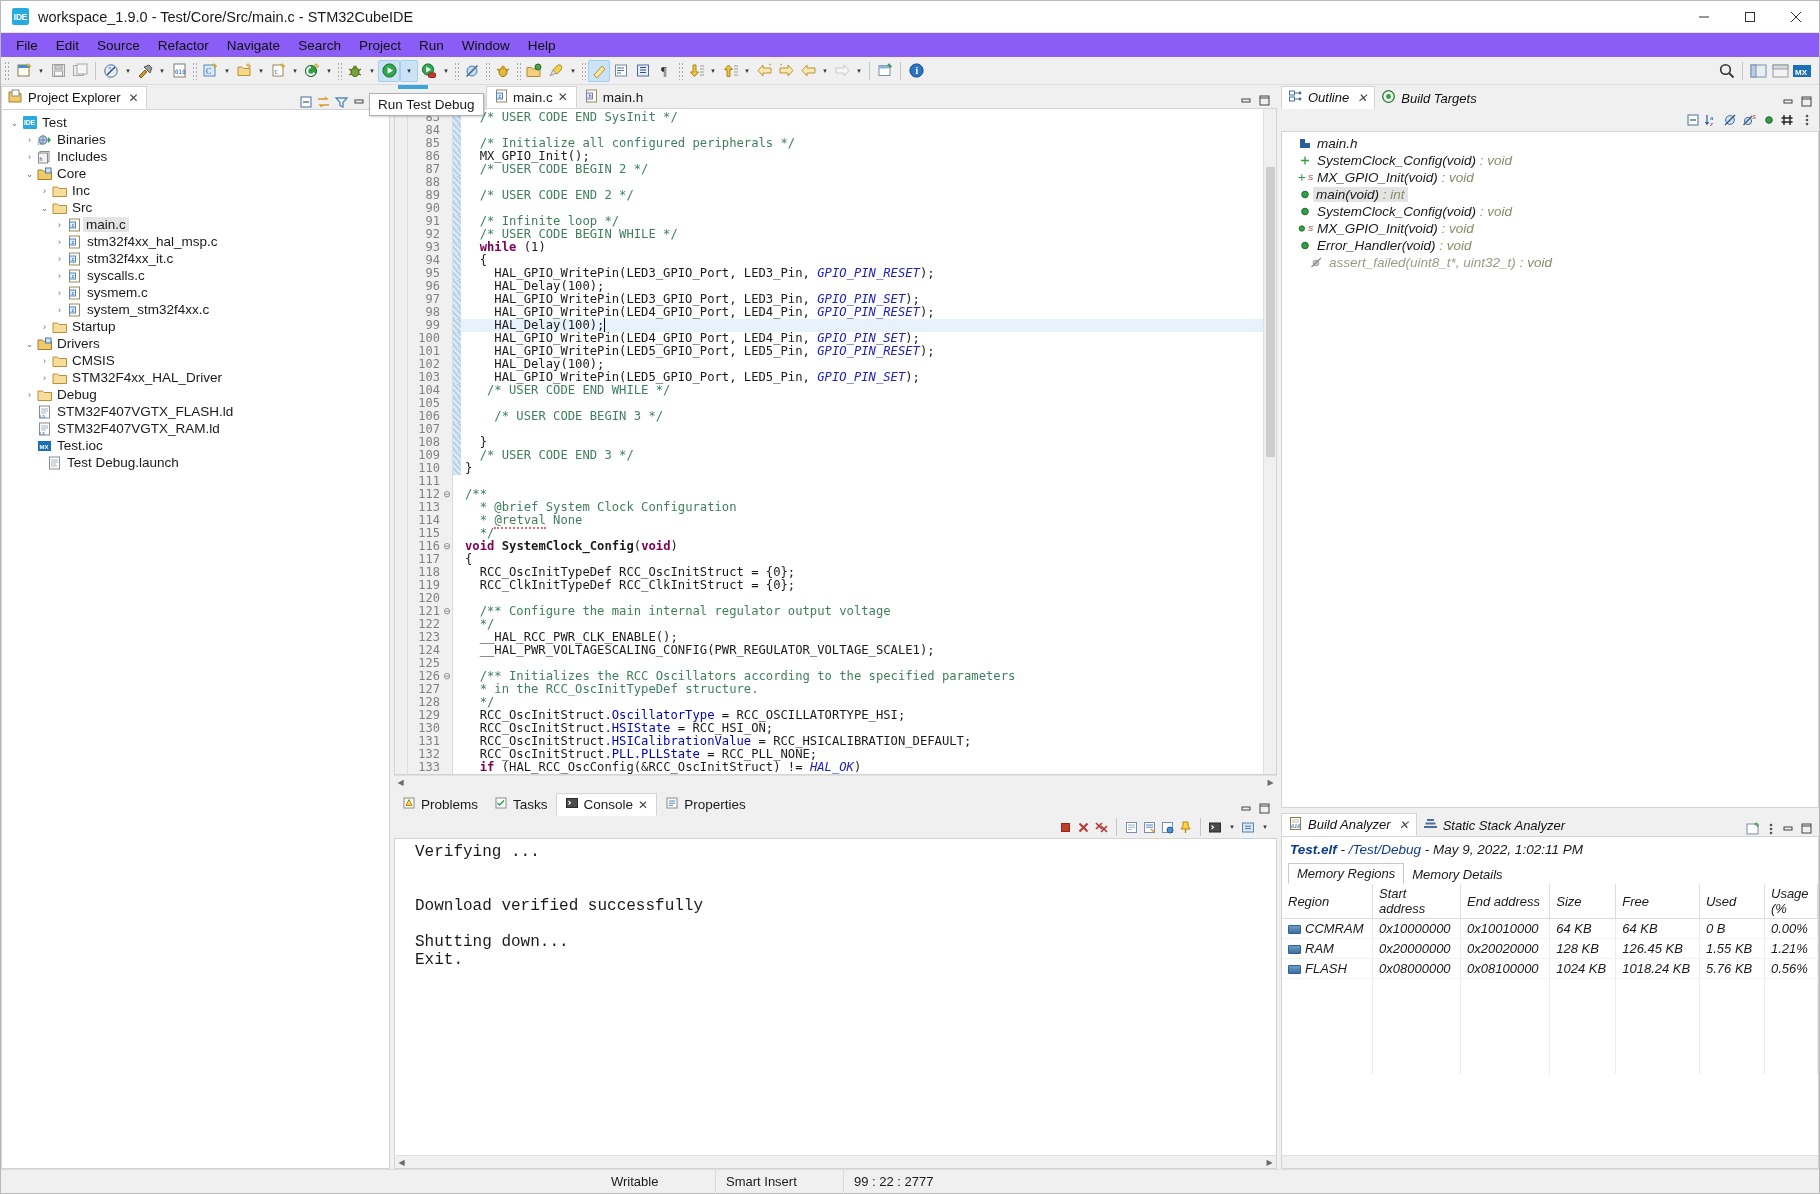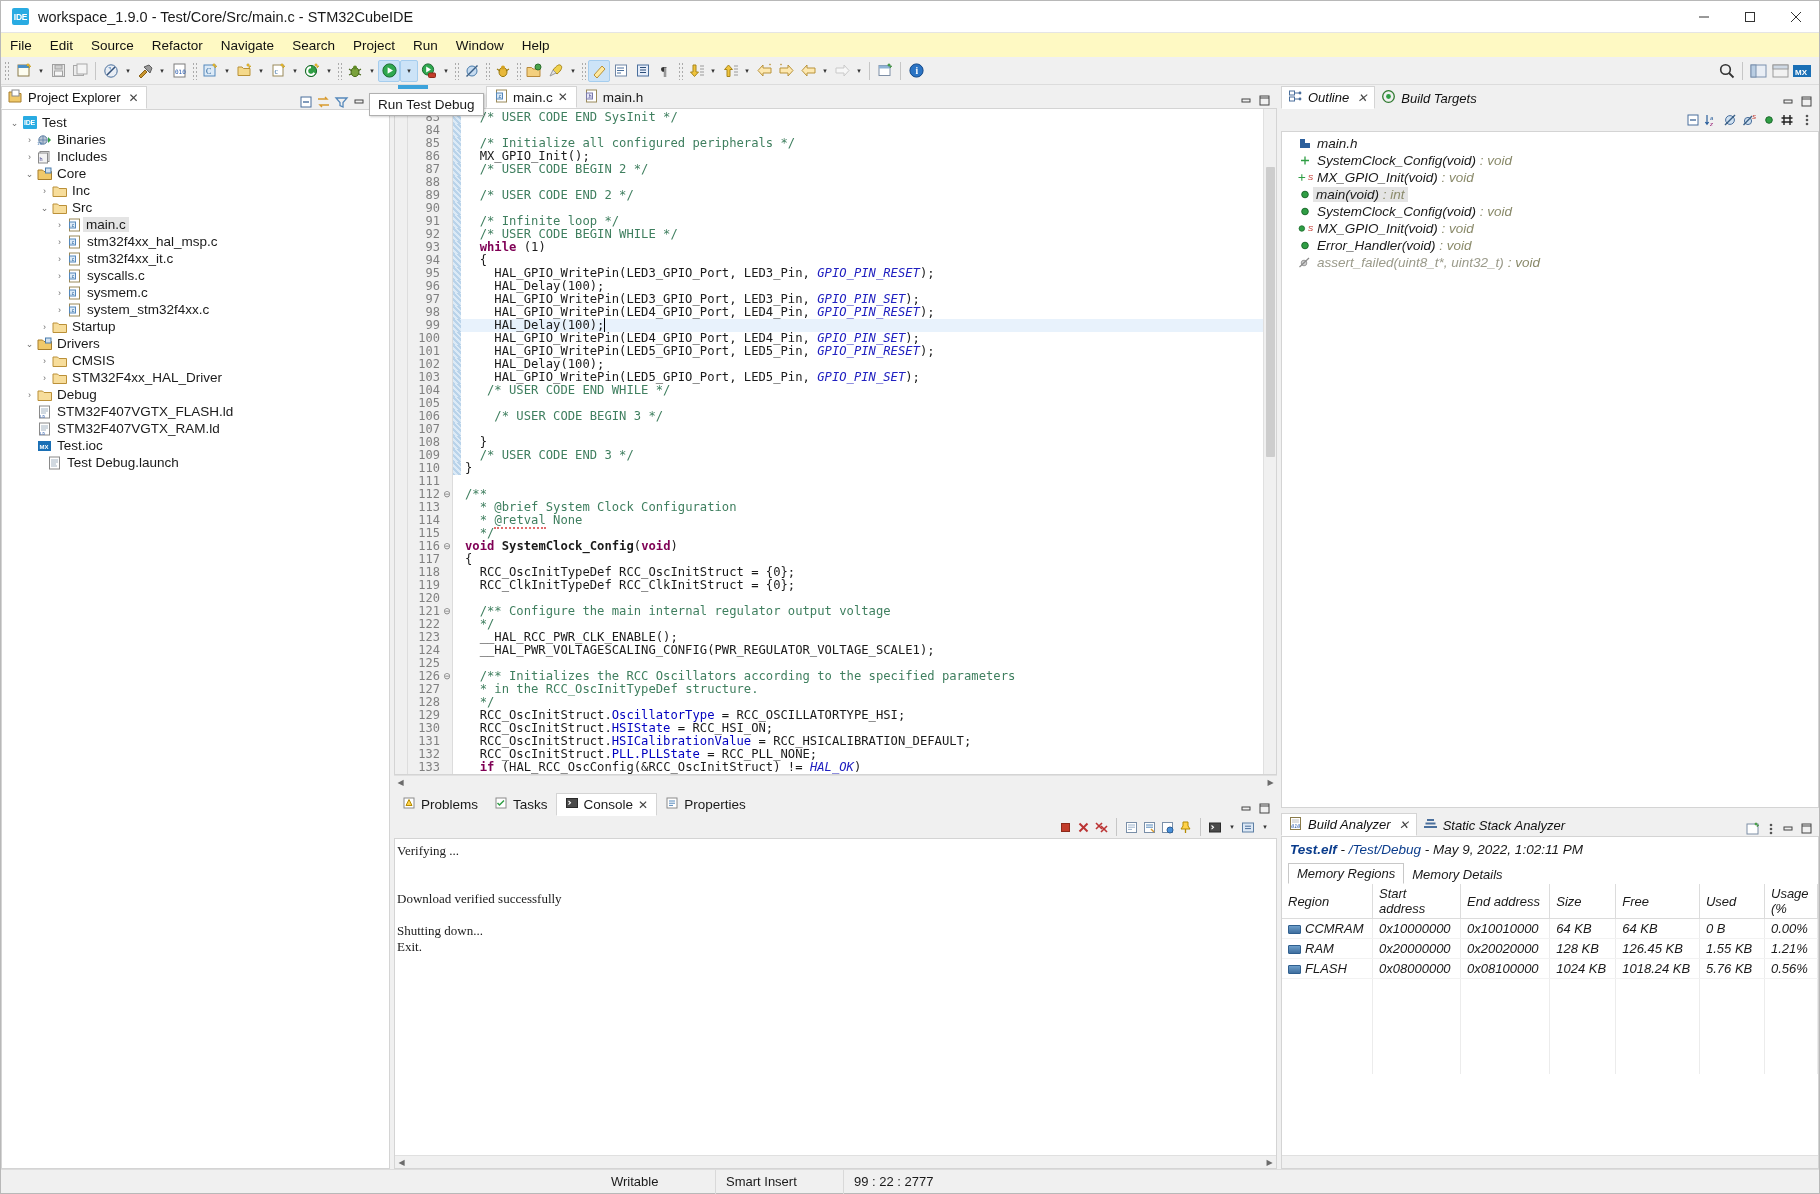--- a/index.html
+++ b/index.html
@@ -14,21 +14,21 @@
 
   
   .titlebar { height:32px; display:flex; align-items:center; background:#ffffff; border-bottom:1px solid #e5e5e5; }
   .title-ide-icon { width:17px;height:17px;margin-left:11px;margin-right:9px;background:#29abe2;color:#fff;
         font-size:8.5px;font-weight:bold;display:flex;align-items:center;justify-content:center;border-radius:2px;letter-spacing:-.3px;}
   .title-text { font-size:14.5px; color:#1a1a1a; }
   .win-btns { margin-left:auto; display:flex; height:32px;}
   .win-btn { width:46px;height:32px;display:flex;align-items:center;justify-content:center;font-size:14px;color:#333;}
 
   
-  .menubar { height:24px; display:flex; align-items:center; background:#fef9c3; }
+  .menubar { height:24px; display:flex; align-items:center; background:#8b5cf6; padding-left:6px; }
   .menu-item { padding:2px 9px; font-size:13.5px; color:#111; }
 
   
   .toolbar { height:28px; display:flex; align-items:center; background:#f0f0f0; border-bottom:1px solid #dcdcdc; padding-left:3px;}
   .tb { width:22px;height:22px;display:flex;align-items:center;justify-content:center;position:relative;}
   .tb svg{display:block;}
   .tb-arrow { width:12px;height:22px;display:flex;align-items:center;justify-content:center;color:#333;font-size:7px;}
   .tb-sep { width:1px;height:18px;background:#c6c6c6;margin:0 4px;}
   .tb-dots { width:5px;height:18px;margin:0 2px;
       background-image:radial-gradient(#9a9a9a 1px, transparent 1px);background-size:3px 4px;opacity:.8;}
@@ -96,21 +96,21 @@
   .tooltip { position:absolute; background:#ffffff; border:1px solid #b0b0b0; font-size:13.5px;
      padding:3px 8px; box-shadow:1px 1px 2px rgba(0,0,0,.18); z-index:50; white-space:nowrap;}
 
   
   .console-tabs { height:24px; display:flex; align-items:flex-end; background:#f0f0f0;}
   .ctab { display:flex;align-items:center;gap:5px;height:23px;padding:0 8px;font-size:13.5px;}
   .ctab.active { background:#fff; border:1px solid #d4d4d4; border-bottom-color:#fff;}
   .console-toolrow{height:22px;display:flex;align-items:center;justify-content:flex-end;background:#f0f0f0;gap:3px;padding-right:6px;}
   .console-body{flex:1;background:#fff;border:1px solid #d4d4d4;display:flex;flex-direction:column;min-height:0;}
   .console-head{font-size:13px;padding:3px 6px;white-space:nowrap;overflow:hidden;}
-  .console-text{flex:1;font-family:Liberation Serif, serif;font-size:13px;padding:4px 2px;white-space:pre;overflow:hidden;}
+  .console-text{flex:1;font-family:Liberation Mono, monospace;font-size:16px;padding:4px 20px;white-space:pre;overflow:hidden;}
 
   
   .ba-title { font-size:13.5px; padding:5px 8px; }
   .ba-title b{color:#0a3c8c;}
   .ba-title .lnk{color:#0a3c8c;}
   .ba-subtabs{display:flex;height:22px;align-items:flex-end;padding-left:6px;background:#fff;}
   .ba-subtab{font-size:13px;padding:2px 8px;}
   .ba-subtab.active{border:1px solid #c8c8c8;border-bottom:1px solid #fff;background:#fff;}
   table.ba { width:100%; border-collapse:collapse; font-size:13px; }
   table.ba th { text-align:left; font-weight:normal; padding:2px 6px; border-right:1px solid #dcdcdc;
@@ -1166,21 +1166,21 @@
                 <span class="lbl">MX_GPIO_Init(void)<span style="color: rgb(138, 138, 106);"> : void</span></span>
               </div>
               <div class="trow" style="padding-left: 14px;">
                 <span class="ico">
                   <svg width="14" height="13" viewBox="0 0 14 13">
                     <circle cx="7" cy="6.5" r="3.3" fill="#2f9e44" stroke="#1c6b2c"></circle>
                   </svg>
                 </span>
                 <span class="lbl">Error_Handler(void)<span style="color: rgb(138, 138, 106);"> : void</span></span>
               </div>
-              <div class="trow" style="padding-left: 14px;">
+              <div class="trow" style="padding-left: 26px;">
                 <span class="ico">
                   <svg width="14" height="13" viewBox="0 0 14 13">
                     <circle cx="6" cy="7" r="2.8" fill="#cfcfcf" stroke="#9a9a9a"></circle>
                     <line x1="1.5" y1="11" x2="11" y2="2" stroke="#8a8a8a" stroke-width="1.2"></line>
                   </svg>
                 </span>
                 <span class="lbl" style="color: rgb(154, 154, 138);">assert_failed(uint8_t*, uint32_t)<span style="color: rgb(138, 138, 106);"> : void</span></span>
               </div>
             </div>
         </div>

